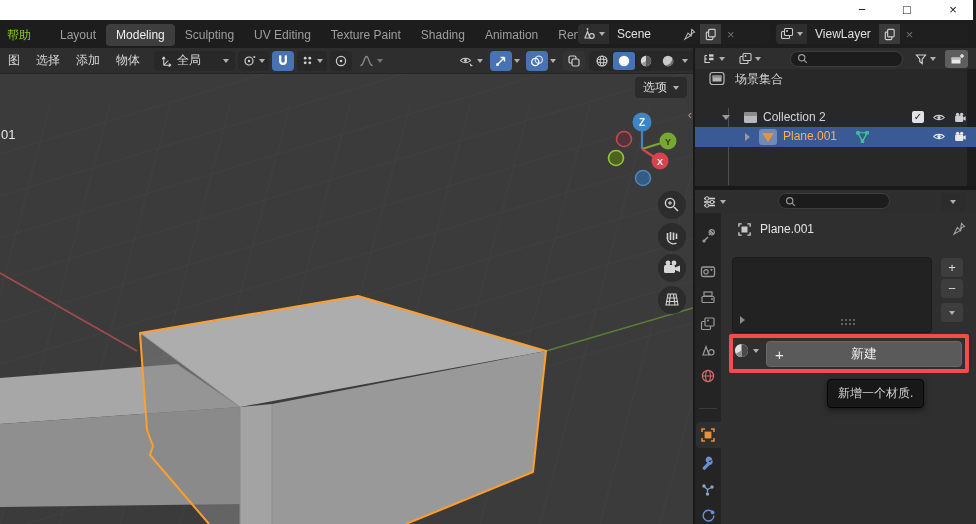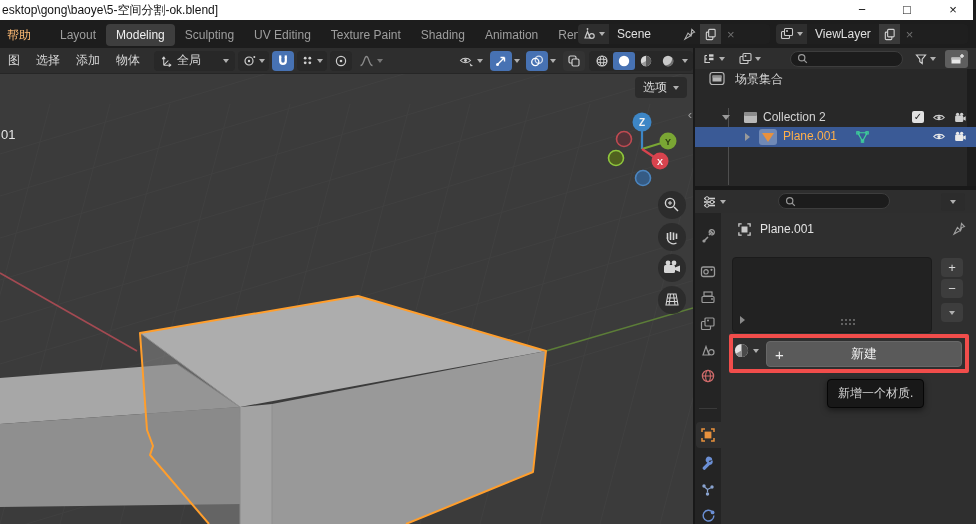--- a/index.html
+++ b/index.html
@@ -8,21 +8,21 @@
 
   
   .titlebar{position:absolute;left:0;top:0;width:976px;height:20px;background:#ffffff;color:#121212;font-size:12px;display:flex;align-items:center;}
   .titlebar .ttext{position:absolute;left:2px;top:2px;white-space:nowrap;}
   .winbtn{position:absolute;top:0;width:34px;height:20px;text-align:center;line-height:19px;font-size:13px;color:#111;}
   .winbtn.min{left:845px}.winbtn.max{left:890px}.winbtn.close{left:936px}
   .edge-sliver{position:absolute;left:973px;top:0;width:3px;height:20px;background:#1d1d1d;}
 
   
   .topbar{position:absolute;left:0;top:20px;width:976px;height:28px;background:#1d1d1d;color:#9e9e9e;font-size:12px;}
-  .help{position:absolute;left:7px;top:7px;color:#fdba74;}
+  .help{position:absolute;left:7px;top:7px;color:#84cc16;}
   .tabs{position:absolute;left:50px;top:3px;height:24px;display:flex;align-items:center;}
   .tab{padding:4px 10px;border-radius:4px;color:#9e9e9e;white-space:nowrap;}
   .tab.active{background:#3e3e3e;color:#f0f0f0;}
   .selblock{position:absolute;top:4px;height:20px;display:flex;align-items:stretch;border-radius:4px;overflow:hidden;background:#1f1f1f;}
   .selblock .iconseg{background:#2e2e2e;display:flex;align-items:center;padding:0 4px;gap:3px;}
   .selblock .val{display:flex;align-items:center;padding:0 8px;color:#e0e0e0;min-width:70px;}
   .selblock .mini{display:flex;align-items:center;padding:0 4px;color:#b5b5b5;}
   .selblock .copybtn{background:#3a3a3a;display:flex;align-items:center;padding:0 4px;}
   .selblock .xbtn{display:flex;align-items:center;padding:0 6px;color:#6f6f6f;font-size:13px;}
 
@@ -85,21 +85,20 @@
   .grip{position:absolute;left:108px;top:61px;display:flex;gap:2px;}
   .grip i{display:block;width:2px;height:2px;background:#777;border-radius:1px;margin-top:0;}
   .gripcol{display:flex;flex-direction:column;gap:2px;}
 </style>
 </head>
 <body>
 
 <div class="app">
 
   <div class="titlebar">
-    <span class="ttext">esktop\gong\baoye\5-空间分割-ok.blend]</span>
     <span class="winbtn min">−</span>
     <span class="winbtn max">□</span>
     <span class="winbtn close">×</span>
     <span class="edge-sliver"></span>
   </div>
 
   <div class="topbar">
     <span class="help">帮助</span>
     <div class="tabs">
       <span class="tab">Layout</span>

